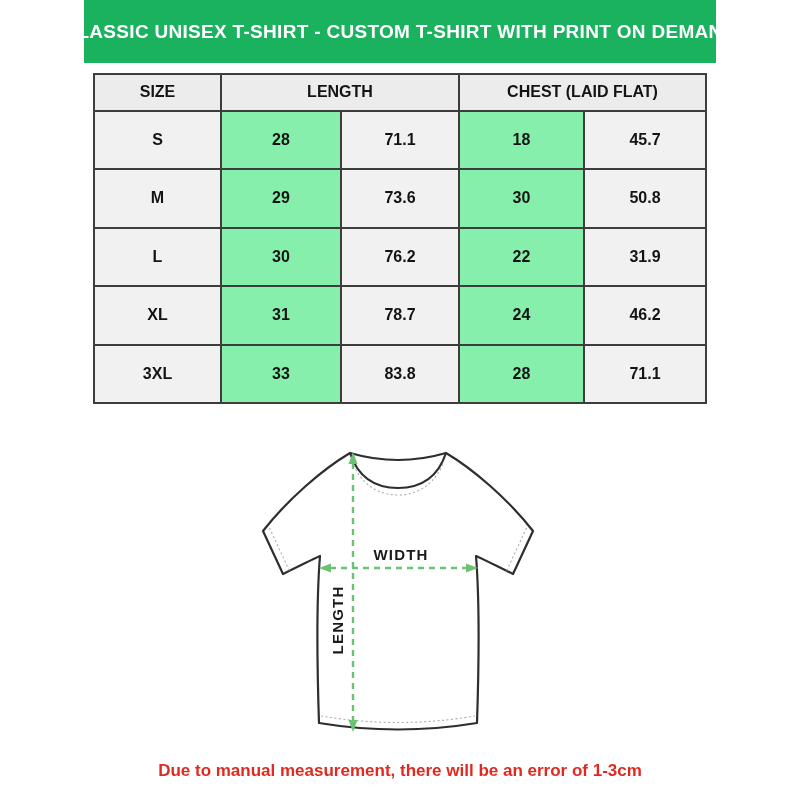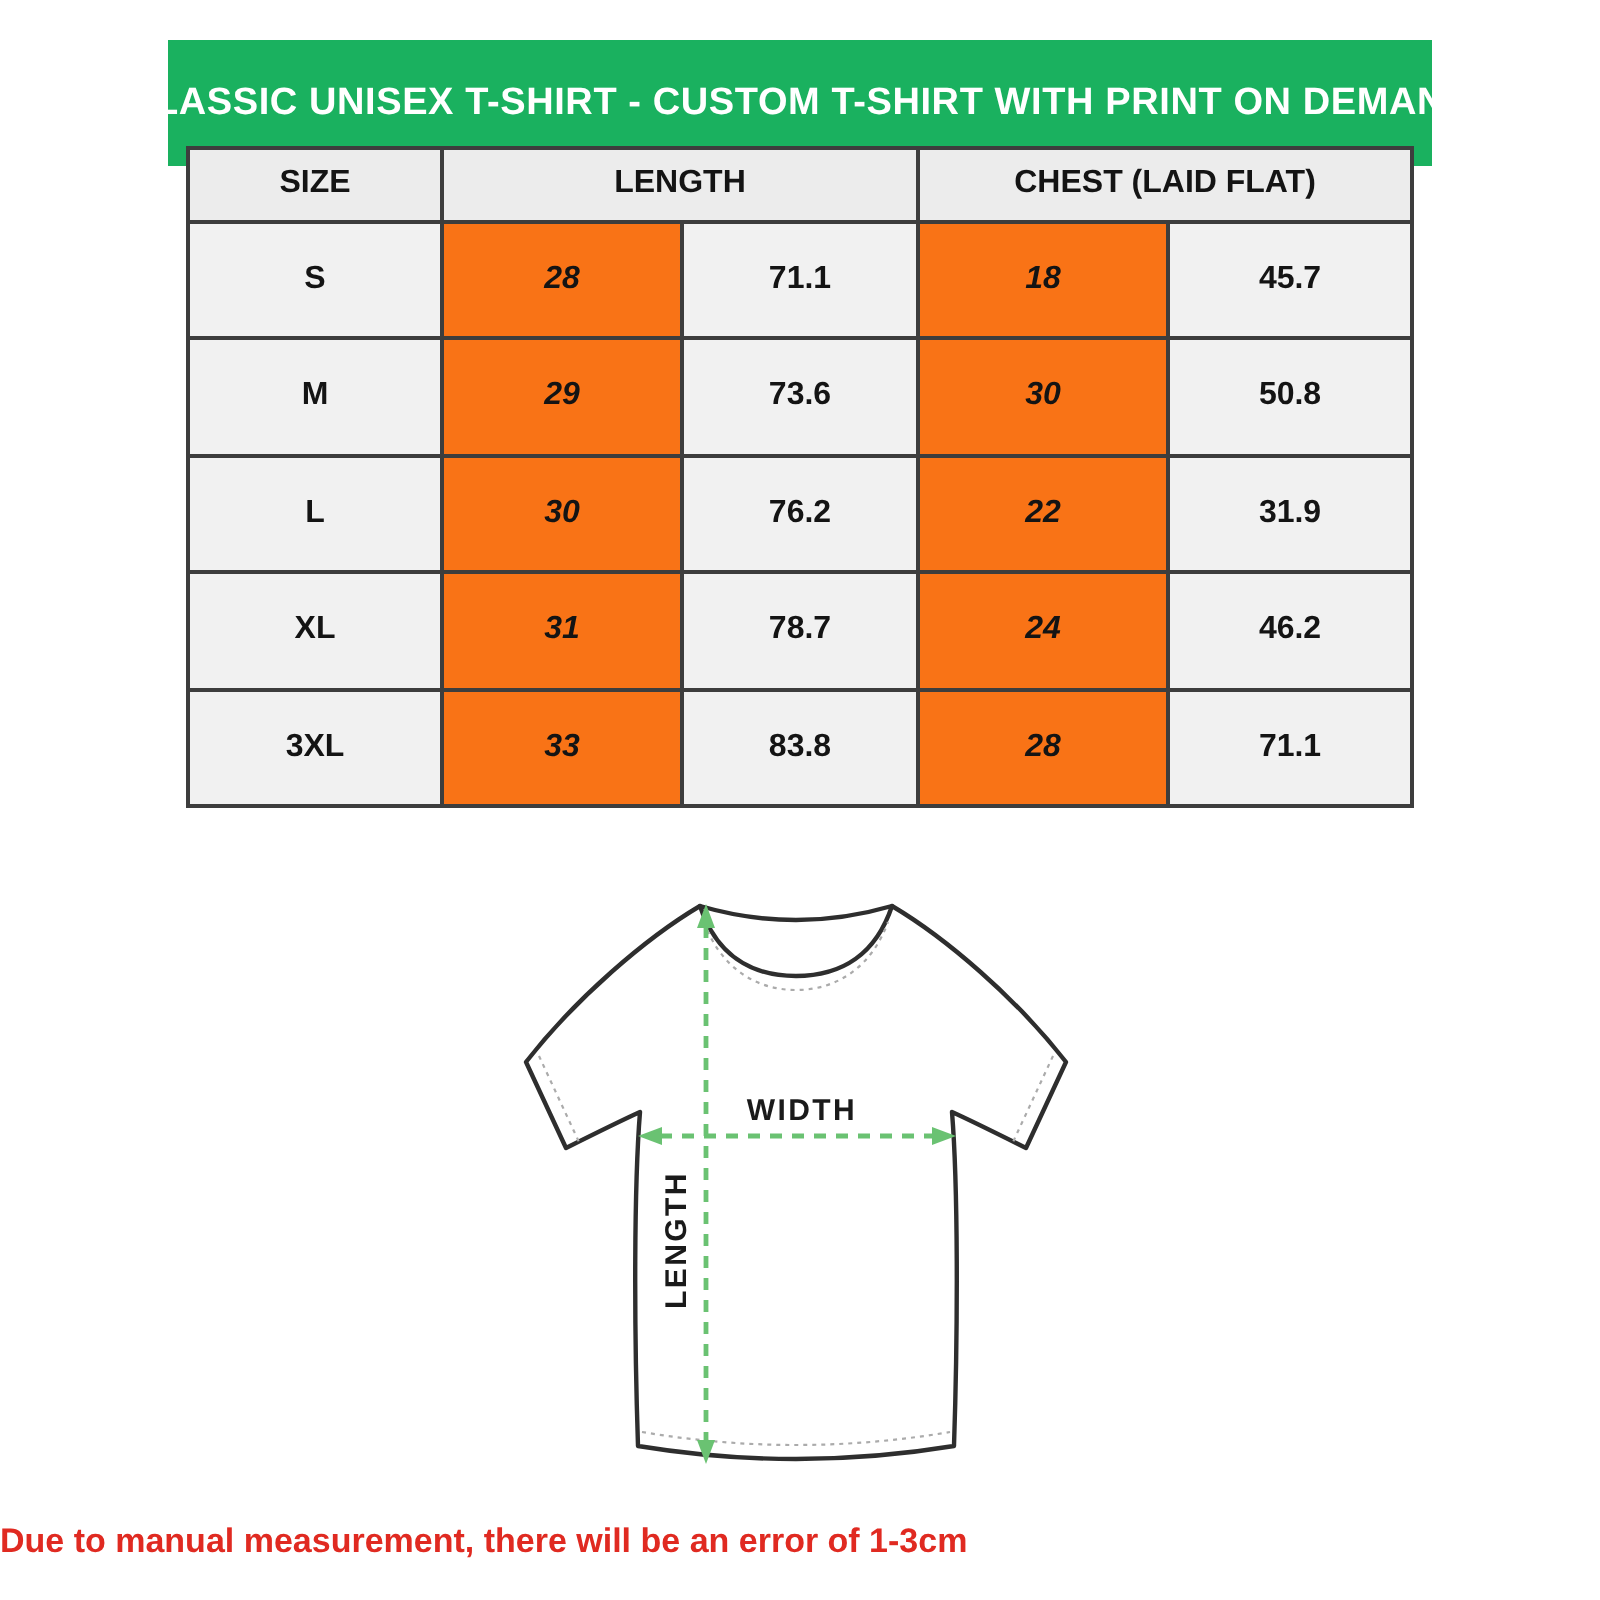--- a/index.html
+++ b/index.html
@@ -3,49 +3,49 @@
 <meta charset="utf-8">
 <style>
   html,body{margin:0;padding:0;}
   body{
     width:800px;height:800px;position:relative;background:#ffffff;
     font-family:"Liberation Sans",sans-serif;overflow:hidden;
   }
   .banner{
     position:absolute;left:84px;top:0;width:632px;height:63px;
     background:var(--banner-bg,#1AB15F);
-    display:flex;align-items:center;justify-content:center;margin-top:20px;
+    display:flex;align-items:center;justify-content:center;
   }
   .banner span{
     color:#ffffff;font-weight:bold;font-size:19px;letter-spacing:.3px;white-space:nowrap;
   }
   table.size-table{
     position:absolute;left:93px;top:73px;width:612px;height:331px;
     border-collapse:collapse;table-layout:fixed;
     text-align:center;font-weight:bold;font-size:16px;color:#141414;
   }
   .size-table th,.size-table td{
     border:2px solid #3d3d3d;padding:0;vertical-align:middle;
   }
   .size-table th{background:#ececec;font-size:16px;}
   .size-table td.c-size,.size-table td.c-cm{background:#f1f1f1;}
-  .size-table td.c-in{background:#f97316;font-style:italic;}
+  .size-table td.c-in{background:#86efac;}
   .size-table tr{height:36.7px;}
   .diagram{position:absolute;left:253px;top:443px;width:290px;height:300px;}
   .shirt-line{fill:#ffffff;stroke:#2e2e2e;stroke-width:2.2;stroke-linejoin:round;stroke-linecap:round;}
   .shirt-open{fill:none;stroke:#2e2e2e;stroke-width:2.2;stroke-linecap:round;}
   .stitch{fill:none;stroke:#ababab;stroke-width:1.1;stroke-dasharray:2 2.5;}
   .arrow{fill:none;stroke:var(--arrow-color,#6AC272);stroke-width:2.4;stroke-dasharray:6 5;}
   .arrowhead{fill:var(--arrow-color,#6AC272);stroke:none;}
   .dim-label{
     font-family:"Liberation Sans",sans-serif;font-weight:bold;font-size:15px;
     letter-spacing:1.2px;fill:#1a1a1a;
   }
   .note{
-    position:absolute;left:0;top:761px;width:800px;
+    position:absolute;left:0;top:761px;width:800px;text-align:center;
     font-size:17px;font-weight:bold;color:var(--note-color,#E02A21);
   }
 </style>
 </head>
 <body>
 
 <div class="banner">
   <span>CLASSIC UNISEX T-SHIRT - CUSTOM T-SHIRT WITH PRINT ON DEMAND</span>
 </div>
 

